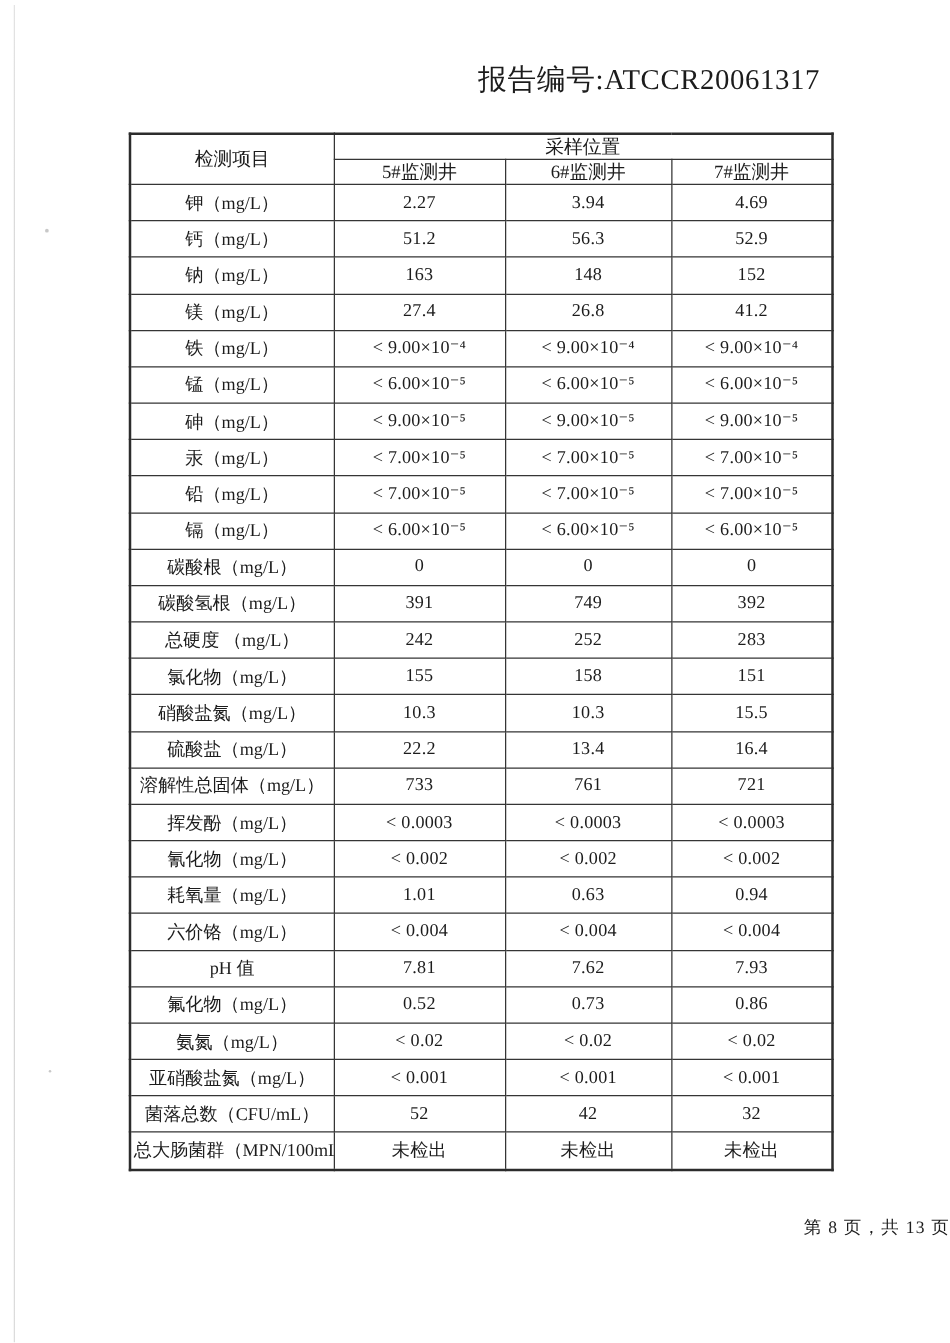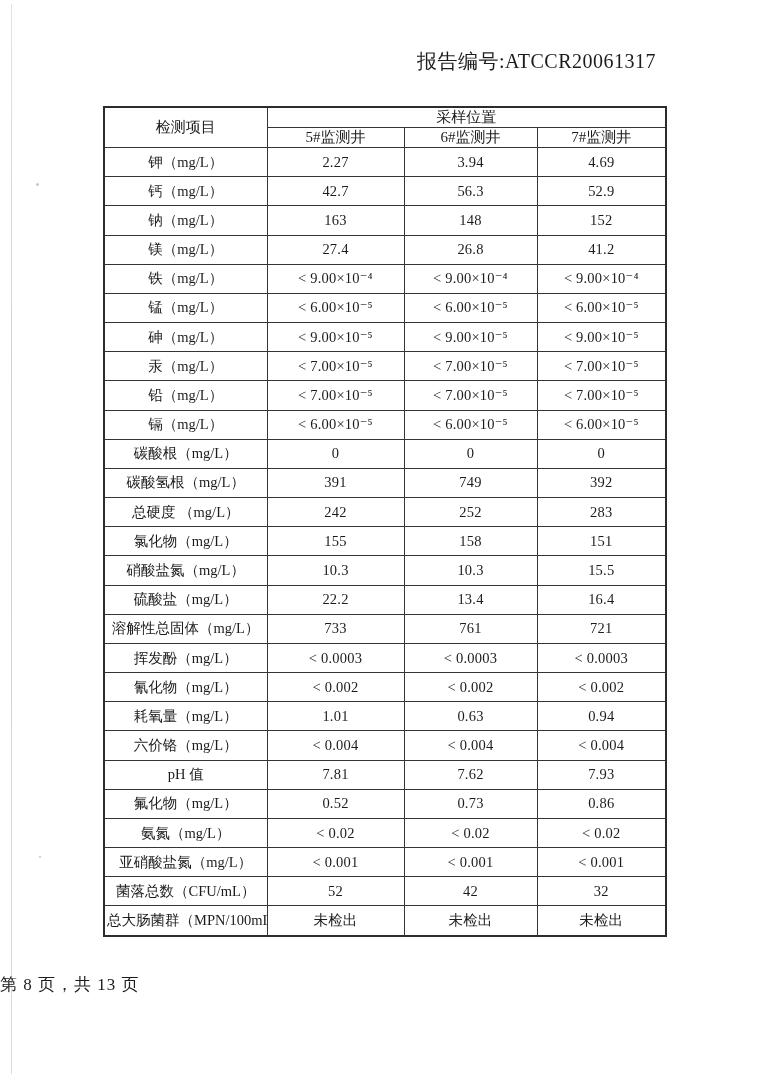--- a/index.html
+++ b/index.html
@@ -31,21 +31,21 @@
     background: #9a9a9a;
     opacity: .55;
   }
   .speck.s1 { left: 36px; top: 183px; }
   .speck.s2 { left: 39px; top: 856px; width: 2px; height: 2px; }
 
   .report-no {
     position: absolute;
     top: 48px;
     right: 104px;
-    font-size: 20px;
+    font-size: 23px;
     letter-spacing: .5px;
     white-space: nowrap;
   }
 
   .table-wrap {
     position: absolute;
     left: 103px;
     top: 106px;
     width: 562px;
     height: 831px;
@@ -71,22 +71,22 @@
   }
   table.results th { font-size: 15px; }
   td.c-item { font-size: 15px; }
   td.c-val { letter-spacing: .2px; }
 
   .page-footer {
     position: absolute;
     top: 973px;
     left: 0;
     width: 100%;
-    text-align: left;
-    font-size: 17px;
+    text-align: right;
+    font-size: 14px;
     letter-spacing: 1px;
   }
 </style>
 </head>
 <body>
 
 <div class="scan-edge-left"></div>
 <div class="speck s1"></div>
 <div class="speck s2"></div>
 
@@ -114,21 +114,21 @@
     <tbody>
   <tr>
     <td class="c-item">钾（mg/L）</td>
     <td class="c-val">2.27</td>
     <td class="c-val">3.94</td>
     <td class="c-val">4.69</td>
   </tr>
 
   <tr>
     <td class="c-item">钙（mg/L）</td>
-    <td class="c-val">42.7</td>
+    <td class="c-val">51.2</td>
     <td class="c-val">56.3</td>
     <td class="c-val">52.9</td>
   </tr>
 
   <tr>
     <td class="c-item">钠（mg/L）</td>
     <td class="c-val">163</td>
     <td class="c-val">148</td>
     <td class="c-val">152</td>
   </tr>

